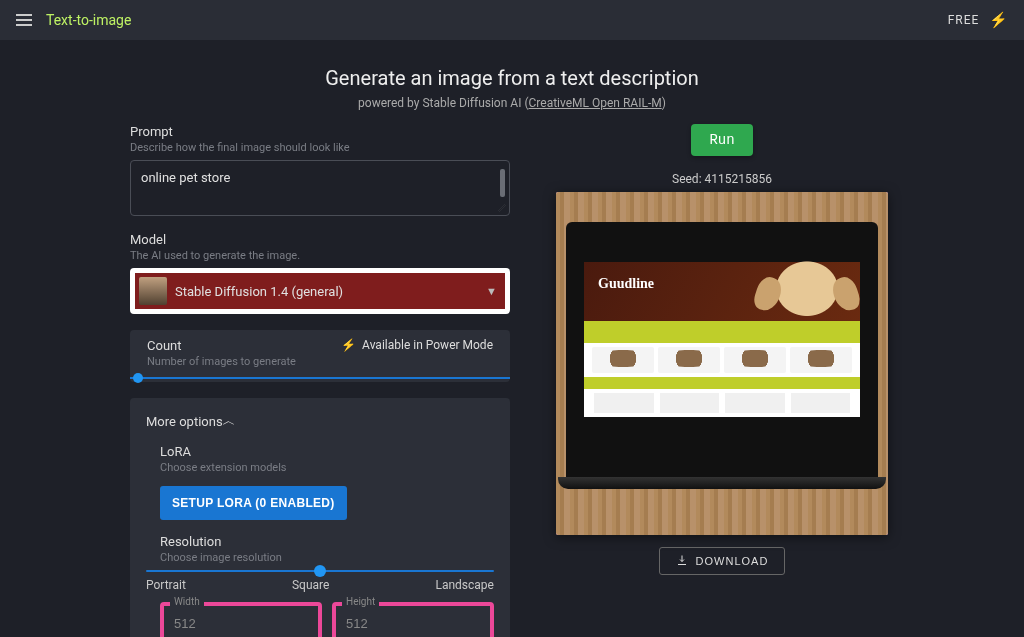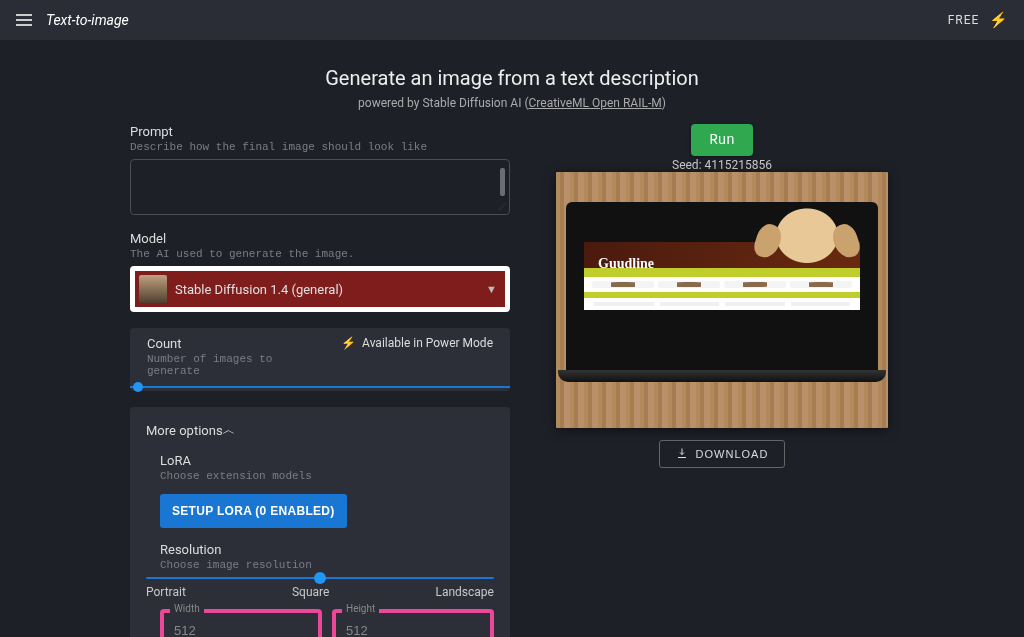--- a/index.html
+++ b/index.html
@@ -16,21 +16,21 @@
     height: 40px;
     background: #2a2d36;
     display: flex;
     align-items: center;
     padding: 0 16px;
     justify-content: space-between;
   }
   .topbar-left { display: flex; align-items: center; gap: 14px; }
   .hamburger { display:flex; flex-direction:column; gap:3px; cursor:pointer; }
   .hamburger span { width:16px; height:2px; background:#ccc; }
-  .topbar-title { font-size:14px; color:#ffffff;font-style:italic; }
+  .topbar-title { font-size:14px; color:#bef264; }
   .topbar-right { display:flex; align-items:center; gap:10px; }
   .free { font-size:12px; letter-spacing:1px; color:#ddd; }
   .bolt { color:#ddd; font-size:15px; }
 
   .main {
     display:flex;
     flex-direction:column;
     align-items:center;
     padding-top:26px;
   }
@@ -42,21 +42,21 @@
     display:flex;
     width:100%;
     padding:0 130px;
     margin-top:14px;
     gap:40px;
   }
   .left-col { width:380px; flex-shrink:0; }
   .right-col { flex:1; display:flex; flex-direction:column; align-items:center; }
 
   .field-label { font-size:13px; color:#ddd; margin-bottom:2px; }
-  .field-sub { font-size:11px; color:#7a7d85; margin-bottom:6px;font-family:Liberation Mono, monospace; }
+  .field-sub { font-size:11px; color:#7a7d85; margin-bottom:6px; }
 
   .textarea-wrap {
     position:relative;
     border:1px solid #4a4d56;
     border-radius:4px;
     background:#1e2028;
     padding:8px 10px;
     min-height:56px;
   }
   .textarea-wrap .content { color:#e0e0e0; font-size:13px; line-height:1.4; }
@@ -121,23 +121,23 @@
     font-size:10px; color:#888;
   }
 
   
   .run-btn {
     background:#2fa84f; color:#fff; border:none; border-radius:4px;
     padding:8px 18px; font-size:14px; cursor:pointer;
     box-shadow:0 2px 4px rgba(0,0,0,.3);
     font-family:Liberation Mono, monospace;
   }
-  .seed { font-size:12px; color:#ccc; margin-top:2px; }
+  .seed { font-size:12px; color:#ccc; margin-top:16px; }
   .output-img {
-    width:332px; height:256px; margin-top:0; border-radius:2px;
+    width:332px; height:343px; margin-top:6px; border-radius:2px;
     background:#f0abfc; position:relative; overflow:hidden;
     box-shadow:0 2px 12px rgba(0,0,0,.5);
   }
   .wood { position:absolute; inset:0;
     background:repeating-linear-gradient(90deg,#b28a5c 0 4px,#a57d50 4px 8px,#b8916a 8px 14px);
   }
   .laptop {
     position:absolute; left:10px; right:10px; top:30px; bottom:58px;
     background:#111; border-radius:6px 6px 0 0; padding:10px 10px 0;
   }
@@ -193,20 +193,21 @@
   </div>
 
   <div class="body">
 
     <div class="left-col">
 
       <div class="section" style="margin-top:0">
         <div class="field-label">Prompt</div>
         <div class="field-sub">Describe how the final image should look like</div>
         <div class="textarea-wrap">
+          <div class="content">online pet store</div>
           <div class="scrollbar-fake"></div>
           <div class="resize-handle"></div>
         </div>
       </div>
 
       <div class="section">
         <div class="field-label">Model</div>
         <div class="field-sub">The AI used to generate the image.</div>
         <div class="select-wrap">
           <div class="select-left">

